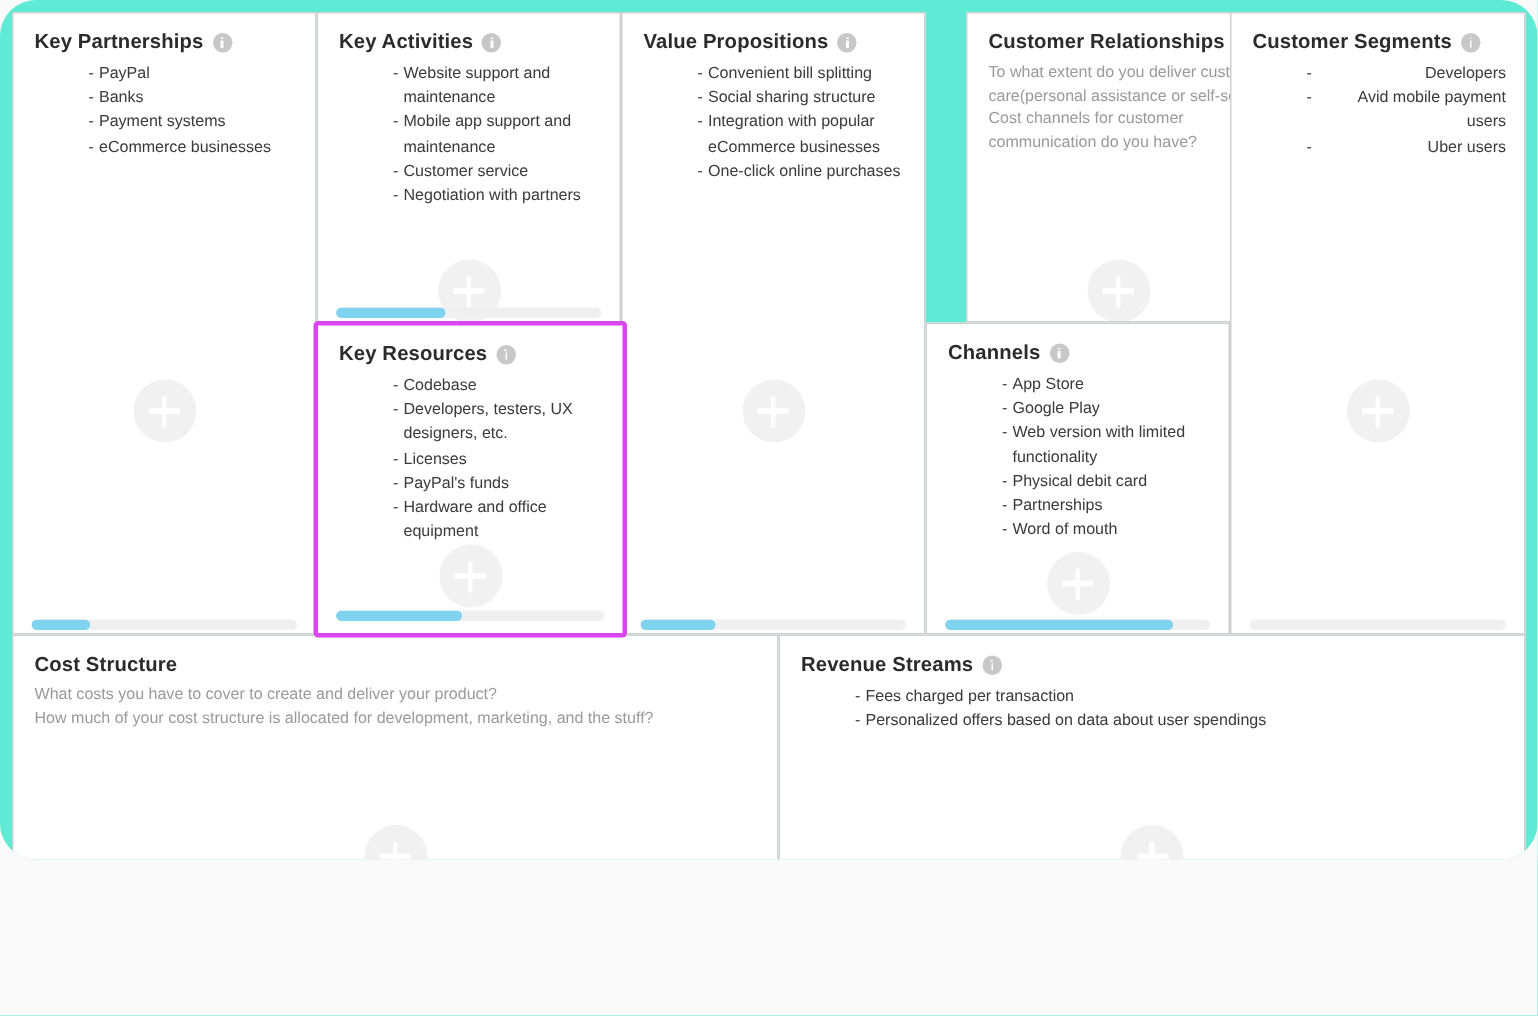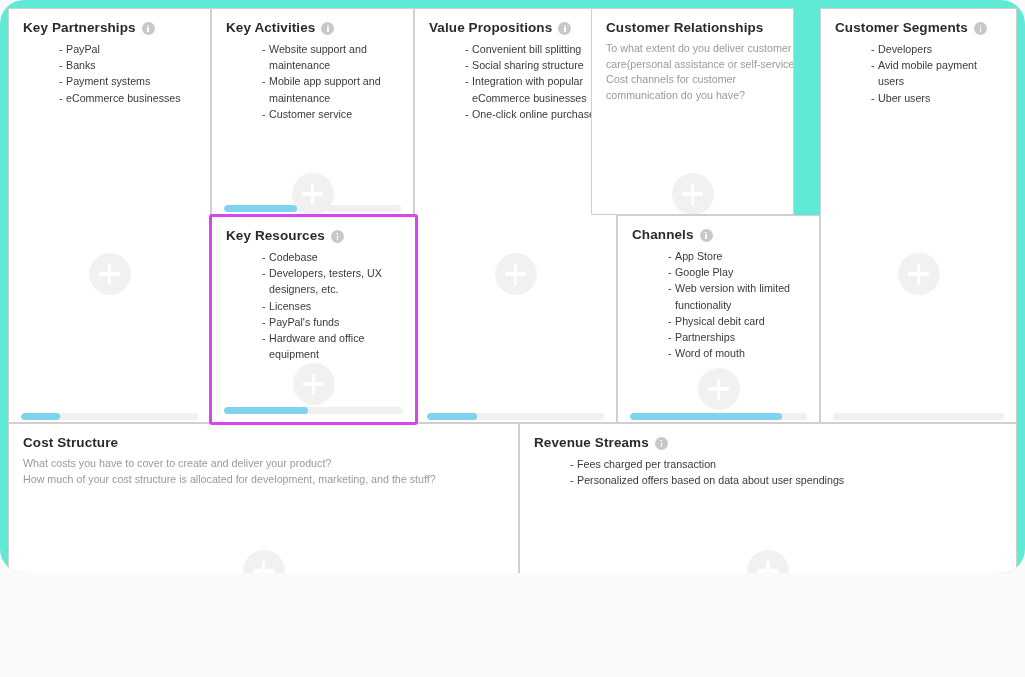--- a/index.html
+++ b/index.html
@@ -165,20 +165,21 @@
 
   <div class="cell" style="left:211px; top:8px; width:203px; height:207px;">
     <div class="cell-head">
       <span class="cell-title">Key Activities</span>
       <span class="info-icon"></span>
     </div>
     <ul class="items">
       <li>Website support and maintenance</li>
       <li>Mobile app support and maintenance</li>
       <li>Customer service</li>
+      <li>Negotiation with partners</li>
     </ul>
     <div class="plus-btn" style="top:164px;"></div>
     <div class="progress" style="top:196px;">
       <div class="fill" style="width:41%"></div>
     </div>
   </div>
 
   <div class="cell highlighted" style="left:209px; top:214px; width:209px; height:211px;">
     <div class="cell-head">
       <span class="cell-title">Key Resources</span>
@@ -207,21 +208,21 @@
       <li>Social sharing structure</li>
       <li>Integration with popular eCommerce businesses</li>
       <li>One-click online purchases</li>
     </ul>
     <div class="plus-btn" style="top:244px;"></div>
     <div class="progress" style="top:404px;">
       <div class="fill" style="width:28%"></div>
     </div>
   </div>
 
-  <div class="cell" style="left:591px; top:8px; width:203px; height:207px;">
+  <div class="cell" style="left:644px; top:8px; width:203px; height:207px;">
     <div class="cell-head">
       <span class="cell-title">Customer Relationships</span>
     </div>
     <div class="placeholder">
         <div>To what extent do you deliver customer</div>
         <div>care(personal assistance or self-services)?</div>
         <div>Cost channels for customer</div>
         <div>communication do you have?</div>
       </div>
     <div class="plus-btn" style="top:164px;"></div>
@@ -239,21 +240,21 @@
       <li>Physical debit card</li>
       <li>Partnerships</li>
       <li>Word of mouth</li>
     </ul>
     <div class="plus-btn" style="top:152px;"></div>
     <div class="progress" style="top:197px;">
       <div class="fill" style="width:86%"></div>
     </div>
   </div>
 
-  <div class="cell" style="left:820px; top:8px; width:197px; height:415px;">
+  <div class="cell" style="left:820px; top:8px; width:197px; height:415px;text-align:right;">
     <div class="cell-head">
       <span class="cell-title">Customer Segments</span>
       <span class="info-icon"></span>
     </div>
     <ul class="items">
       <li>Developers</li>
       <li>Avid mobile payment users</li>
       <li>Uber users</li>
     </ul>
     <div class="plus-btn" style="top:244px;"></div>

